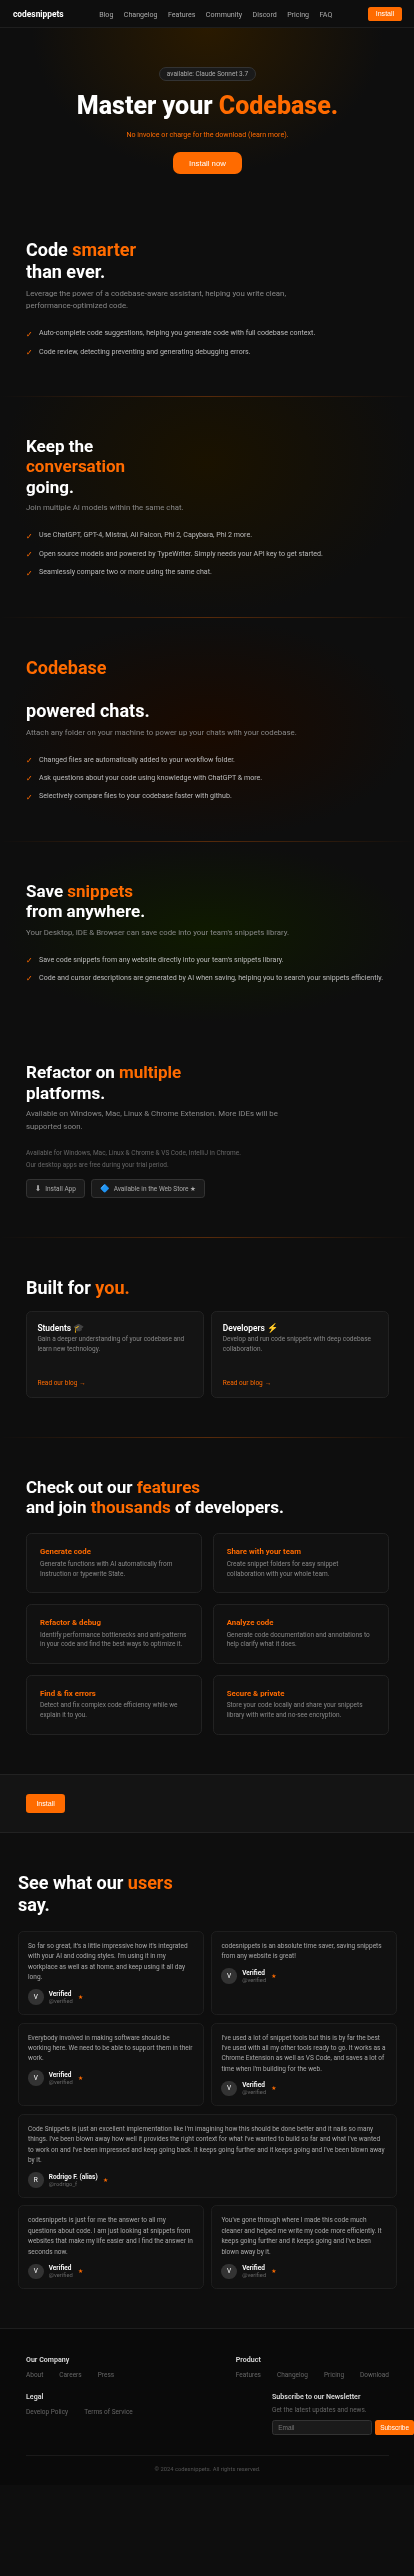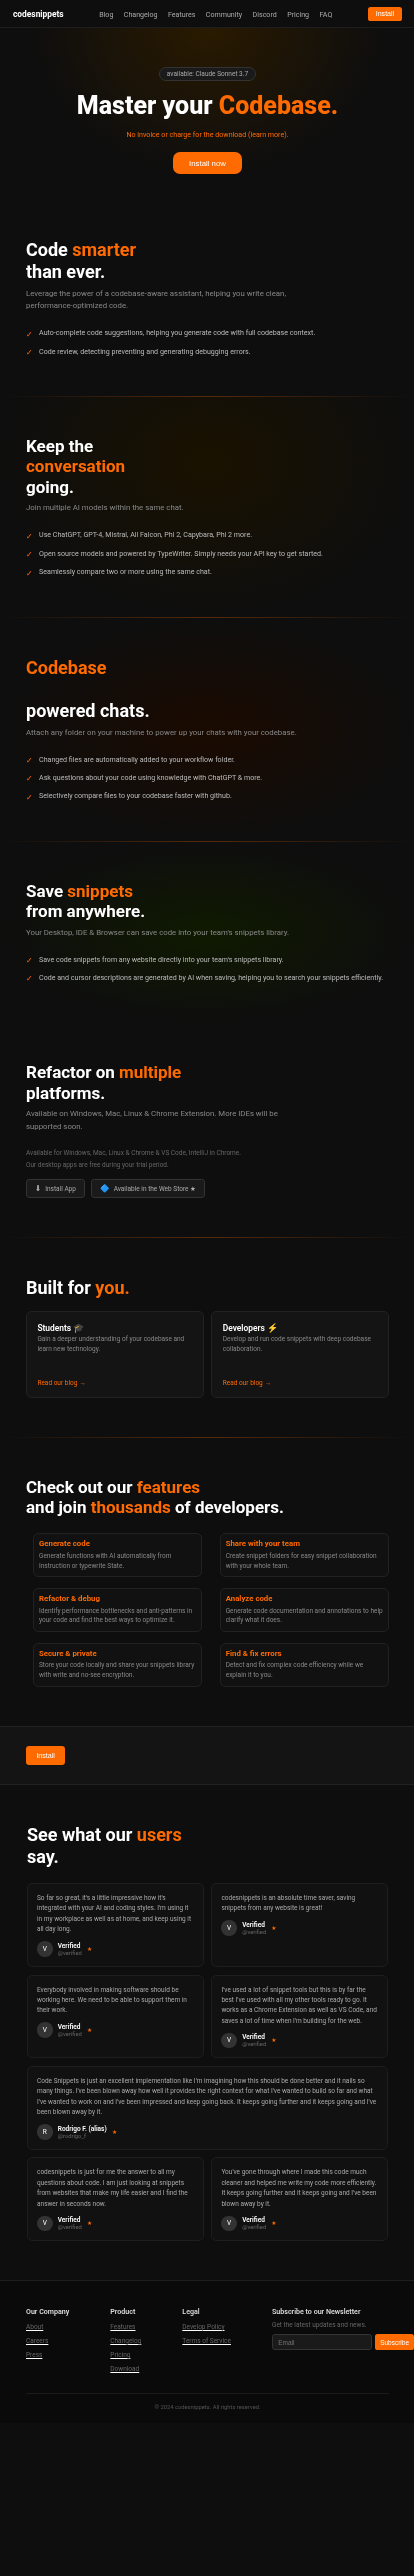--- a/index.html
+++ b/index.html
@@ -255,22 +255,21 @@
     .features-grid {
       display: grid;
       grid-template-columns: 1fr 1fr;
       gap: 10.4px;
       margin-top: 15.6px;
     }
     .feat-card {
       background: #111;
       border: 0.6px solid #222;
       border-radius: 5.2px;
-      padding: 5px;
-      margin-left: 7px;
+      padding: 13px;
     }
     .feat-card-title {
       font-size: 7.8px;
       font-weight: 700;
       color: #ff6b00;
       margin-bottom: 3.9px;
     }
     .feat-card-desc {
       font-size: 6.5px;
       color: #888;
@@ -304,21 +303,21 @@
       border: none;
       padding: 5.2px 10.4px;
       border-radius: 3.2px;
       font-size: 7.1px;
       cursor: pointer;
       white-space: nowrap;
     }
 
     
     .testimonials-section {
-      padding: 39px 27px;
+      padding: 39px 18px;
     }
     .testimonials-section .section-title {
       font-size: 18px;
     }
     .testimonials-grid {
       display: grid;
       grid-template-columns: 1fr 1fr;
       gap: 7.8px;
       margin-top: 15.6px;
     }
@@ -392,23 +391,21 @@
     }
     .footer-col-title {
       font-size: 7.1px;
       font-weight: 600;
       margin-bottom: 5.2px;
       color: #ddd;
     }
     .footer-links {
       list-style: none;
       display: flex;
-      flex-direction: column;
-      gap: 4px;
-      text-decoration: underline;
+      gap: 16px;
     }
     .footer-links li a {
       color: #666;
       text-decoration: none;
       font-size: 6.5px;
     }
     .footer-newsletter {
       max-width: 117px;
     }
     .footer-newsletter-desc {
@@ -648,26 +645,26 @@
     </div>
     <div class="feat-card">
       <div class="feat-card-title">Refactor &amp; debug</div>
       <div class="feat-card-desc">Identify performance bottlenecks and anti-patterns in your code and find the best ways to optimize it.</div>
     </div>
     <div class="feat-card">
       <div class="feat-card-title">Analyze code</div>
       <div class="feat-card-desc">Generate code documentation and annotations to help clarify what it does.</div>
     </div>
     <div class="feat-card">
+      <div class="feat-card-title">Find &amp; fix errors</div>
+      <div class="feat-card-desc">Detect and fix complex code efficiency while we explain it to you.</div>
+    </div>
+    <div class="feat-card">
       <div class="feat-card-title">Secure &amp; private</div>
       <div class="feat-card-desc">Store your code locally and share your snippets library with write and no-see encryption.</div>
-    </div>
-    <div class="feat-card">
-      <div class="feat-card-title">Find &amp; fix errors</div>
-      <div class="feat-card-desc">Detect and fix complex code efficiency while we explain it to you.</div>
     </div>
   </div>
 </section>
 
 <div class="supercharge-section">
   <button class="supercharge-btn">Install</button>
 </div>
 
 <section class="testimonials-section section">
   <h2 class="section-title">

